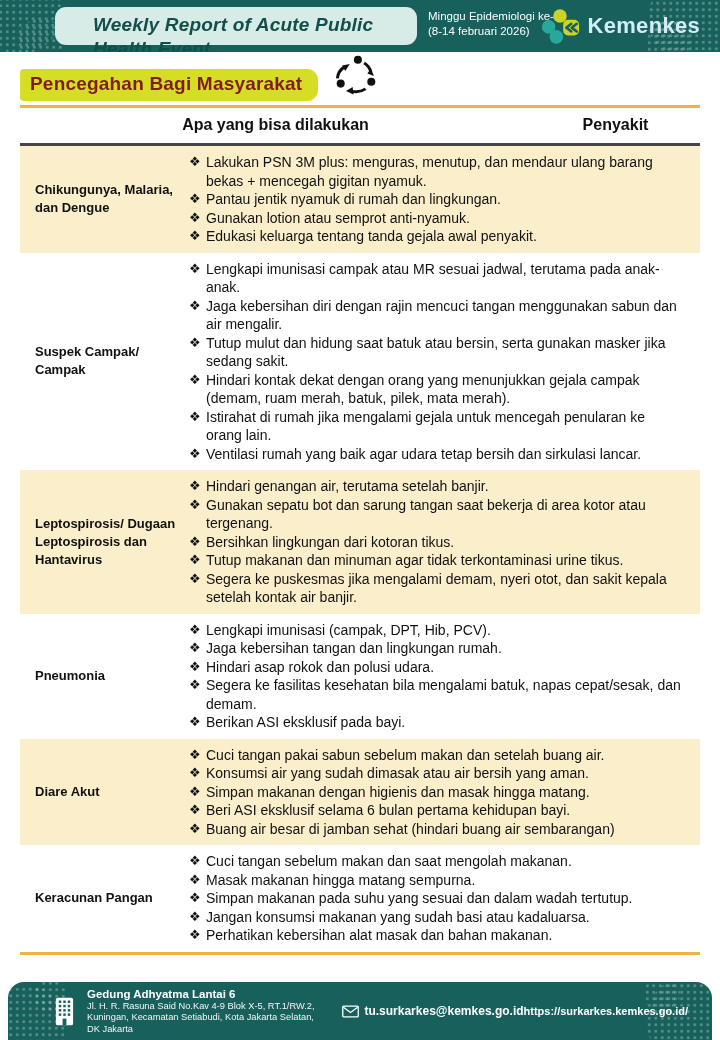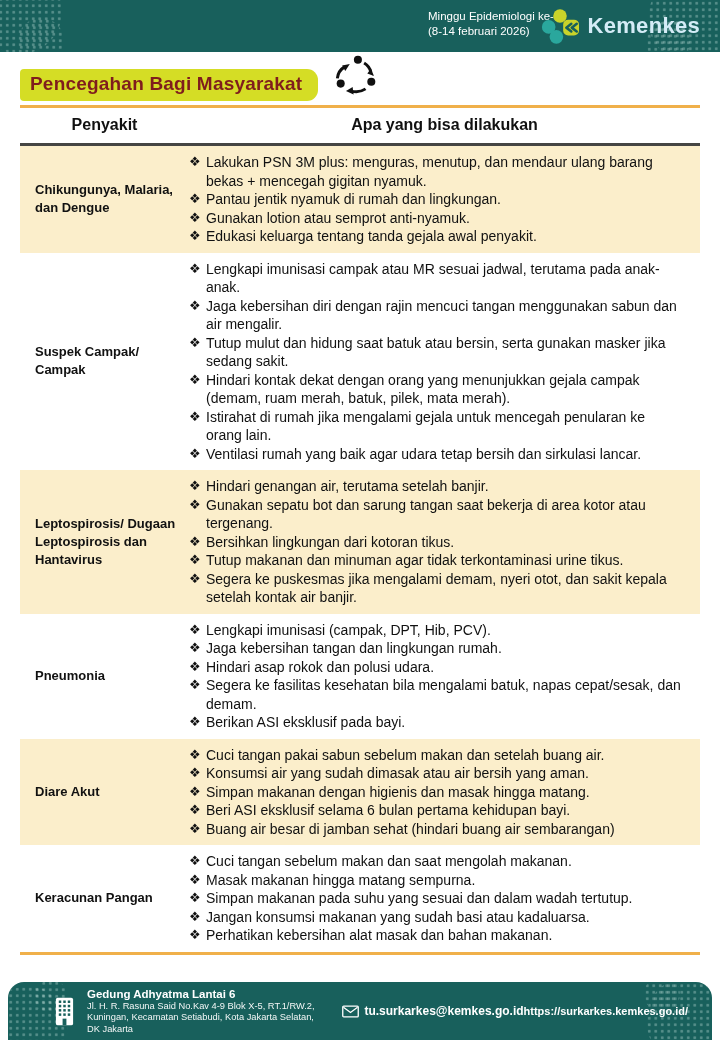--- a/index.html
+++ b/index.html
@@ -113,20 +113,23 @@
 <body>
 
 <div class="page">
 
   <header class="band">
     <div class="batik p1"></div>
     <div class="batik p2"></div>
     <div class="batik p3"></div>
     <div class="batik p4"></div>
 
+    <div class="title-box">
+      <div class="title-text">Weekly Report of Acute Public Health Event</div>
+    </div>
 
     <div class="subtitle">
       <div>Minggu Epidemiologi ke-6</div>
       <div>(8-14 februari 2026)</div>
     </div>
 
     <div class="brand">
       <svg viewBox="0 0 46 42">
         <circle cx="23" cy="10" r="7.5" fill="#c9d32a"></circle>
         <circle cx="10.5" cy="22" r="7.5" fill="#2aa79d"></circle>
@@ -149,22 +152,22 @@
       <polygon points="34.8,20.5 41.8,23 38.7,15.5" fill="#101010"></polygon>
       <path d="M33 36.5 A18 18 0 0 1 17.5 38.5" fill="none" stroke="#101010" stroke-width="3.1"></path>
       <polygon points="19.5,34.5 12.5,38.8 20.5,42.5" fill="#101010"></polygon>
       <path d="M3.5 25.5 A16 16 0 0 1 11 13.5" fill="none" stroke="#101010" stroke-width="3.1"></path>
       <polygon points="8.5,12 16.5,10.5 11.8,17.8" fill="#101010"></polygon>
     </svg>
   </div>
 
   <main class="ptable">
     <div class="thead">
+      <div class="th th2">Apa yang bisa dilakukan</div>
       <div class="th th1">Penyakit</div>
-      <div class="th th2">Apa yang bisa dilakukan</div>
     </div>
     <div class="tbody">
         <div class="trow shaded">
           <div class="cell-disease">
             <span>Chikungunya, Malaria, dan Dengue</span>
           </div>
           <div class="cell-actions">
             <div class="action">
               <span class="bullet">❖</span>
               <span class="action-text">Lakukan PSN 3M plus: menguras, menutup, dan mendaur ulang barang bekas + mencegah gigitan nyamuk.</span>

